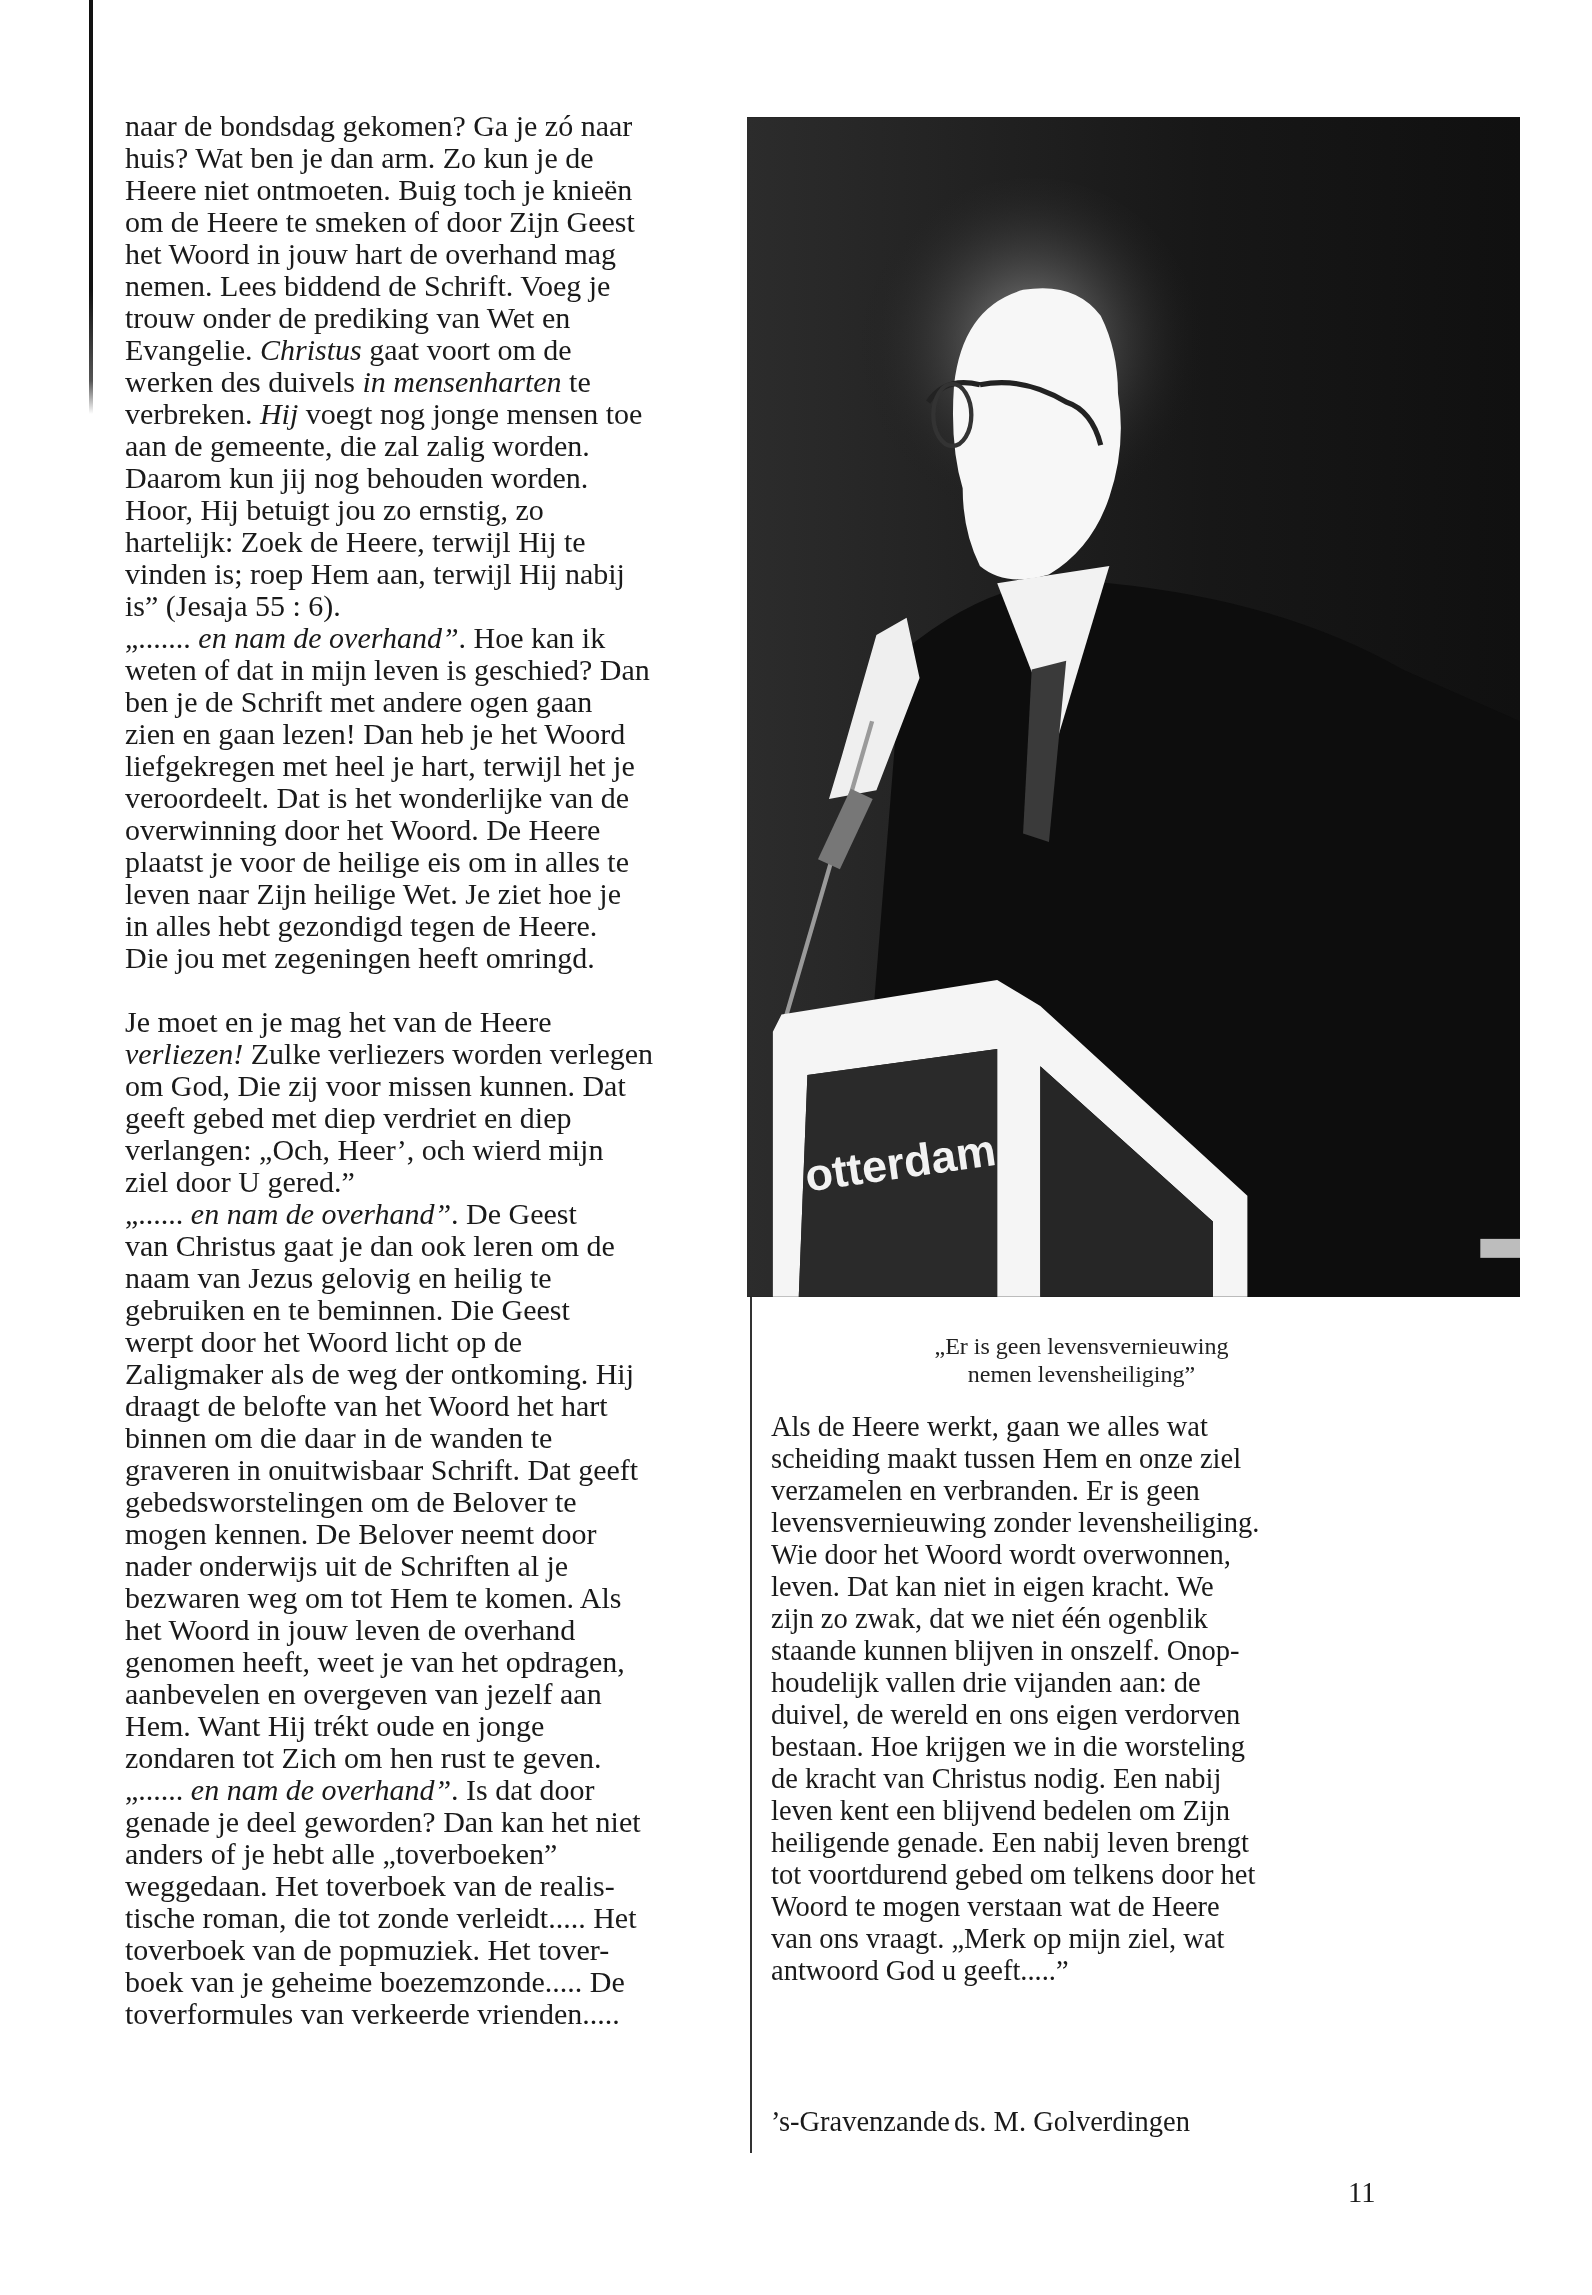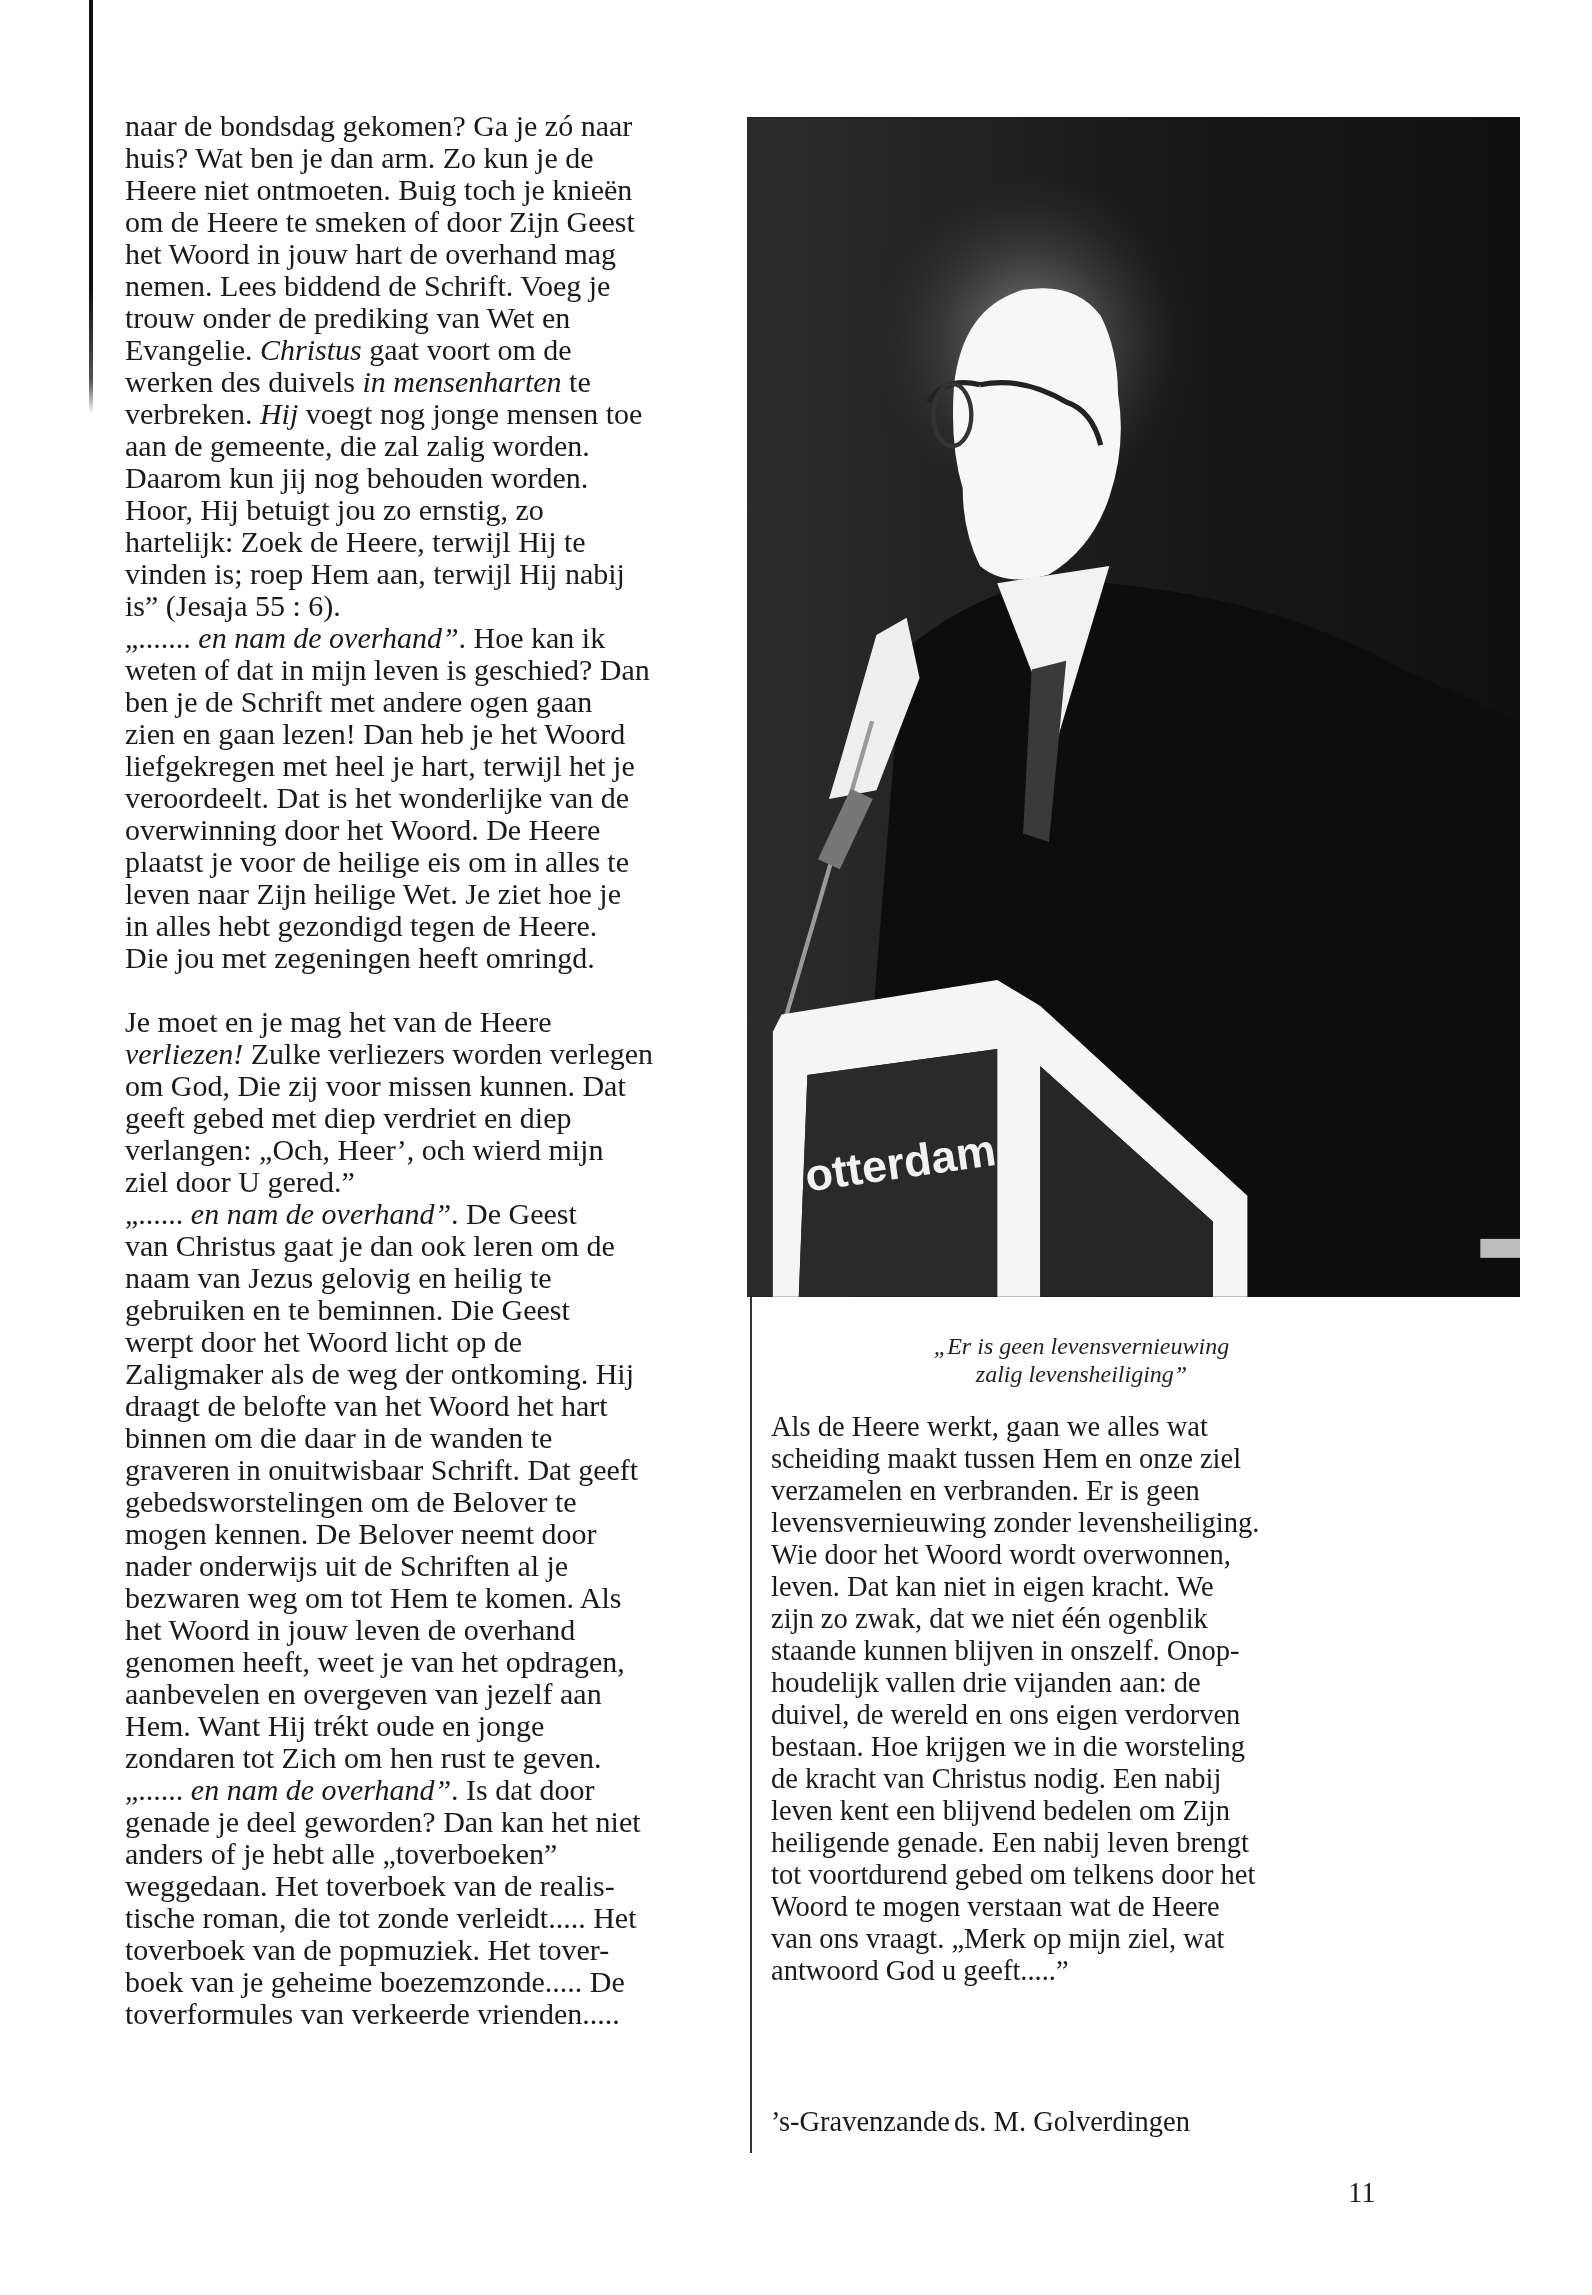--- a/index.html
+++ b/index.html
@@ -26,21 +26,21 @@
   .photo {
     position:absolute; left:747px; top:117px; width:773px; height:1180px;
     background:#1b1b1b; overflow:hidden;
   }
   .photo svg { display:block; }
   .divider {
     position:absolute; left:750px; top:1297px; width:1.7px; height:856px; background:#333;
   }
   .caption {
     position:absolute; left:771px; top:1332px; width:621px;
-    text-align:center; font-style:italic; font-size:24px; line-height:28px; color:#222;
+    text-align:center; font-size:24px; line-height:28px; color:#222;
   }
   .signature {
     position:absolute; left:771px; top:2106px; width:621px;
     font-size:28.5px; line-height:32px; white-space:nowrap;
   }
   .signature .place { display:inline-block; width:183px; }
   .page-number {
     position:absolute; left:1348px; top:2177px; font-size:28.5px; line-height:32px;text-align:right;
   }
 </style>
@@ -154,21 +154,21 @@
     <path d="M340 1100 L540 1280 L540 1367 L340 1367 Z" fill="#262626"></path>
     <text x="70" y="1245" font-family="Liberation Sans, DejaVu Sans, sans-serif" font-weight="bold" font-size="52" fill="#f2f2f2" transform="rotate(-8 70 1245)">otterdam</text>
     <rect x="850" y="1300" width="46" height="22" fill="#bdbdbd"></rect>
   </svg>
 </div>
 
 <div class="divider"></div>
 
 <div class="caption">
   <div>„Er is geen levensvernieuwing</div>
-  <div>zalig levensheiliging”</div>
+  <div>nemen levensheiliging”</div>
 </div>
 
 <div class="col-right" id="rightcol">
     <span class="line">Als de Heere werkt, gaan we alles wat</span>
     <span class="line">scheiding maakt tussen Hem en onze ziel</span>
     <span class="line">verzamelen en verbranden. Er is geen</span>
     <span class="line">levensvernieuwing zonder levensheiliging.</span>
     <span class="line">Wie door het Woord wordt overwonnen,</span>
     <span class="line">leven. Dat kan niet in eigen kracht. We</span>
     <span class="line">zijn zo zwak, dat we niet één ogenblik</span>

